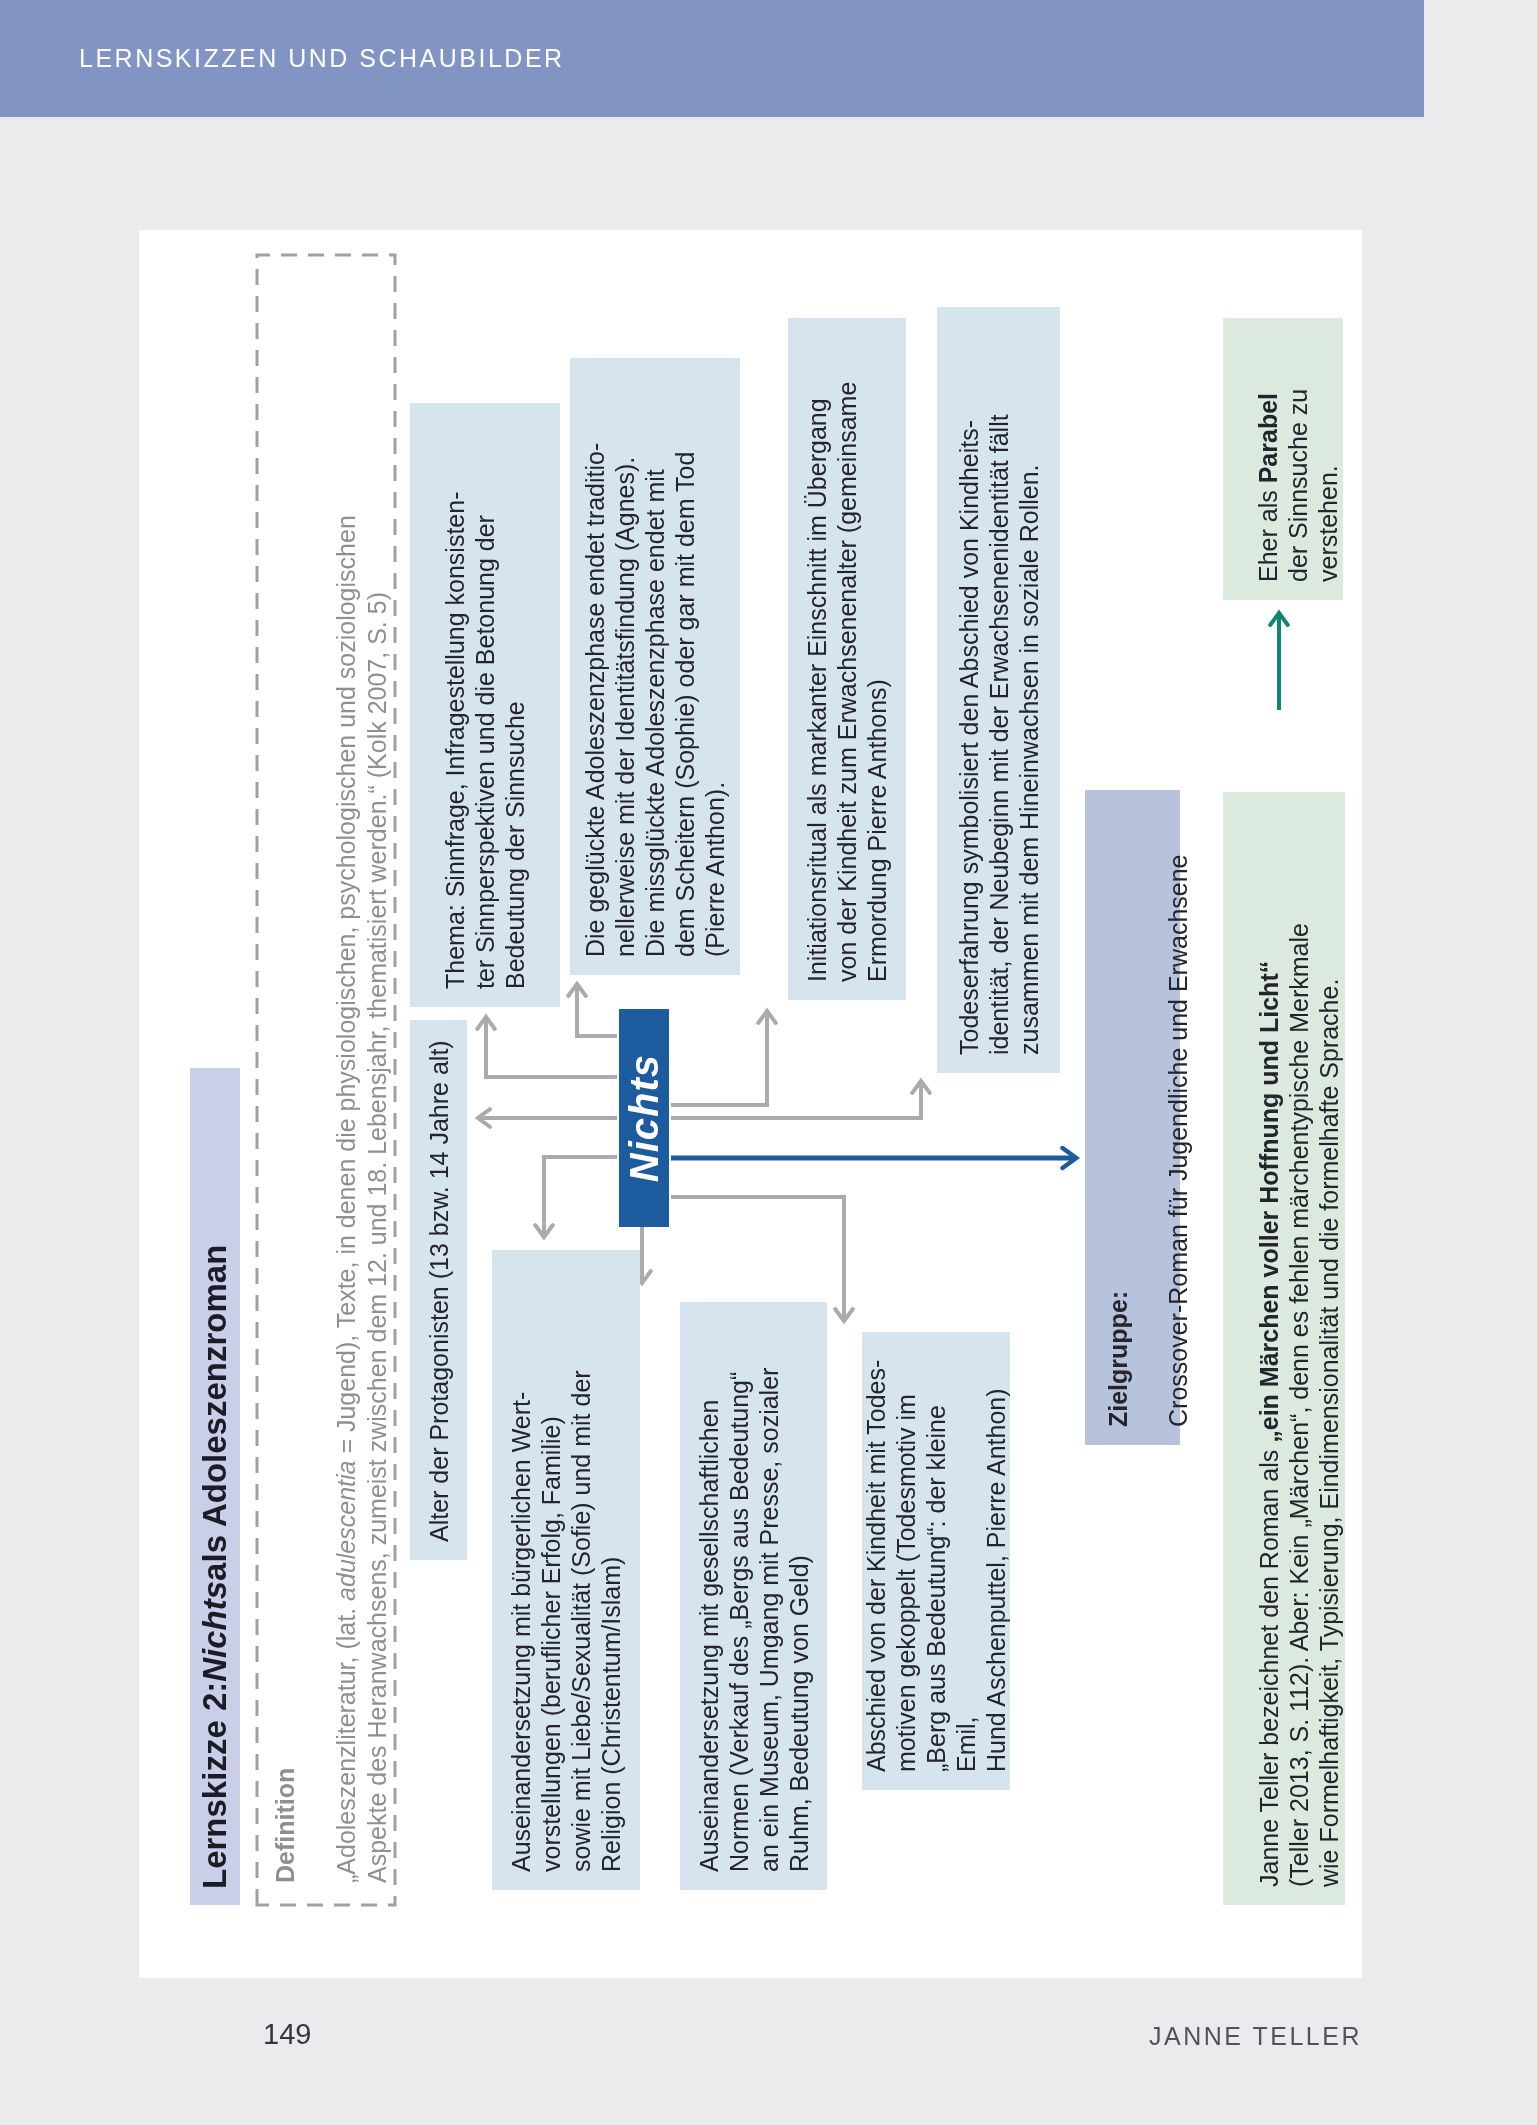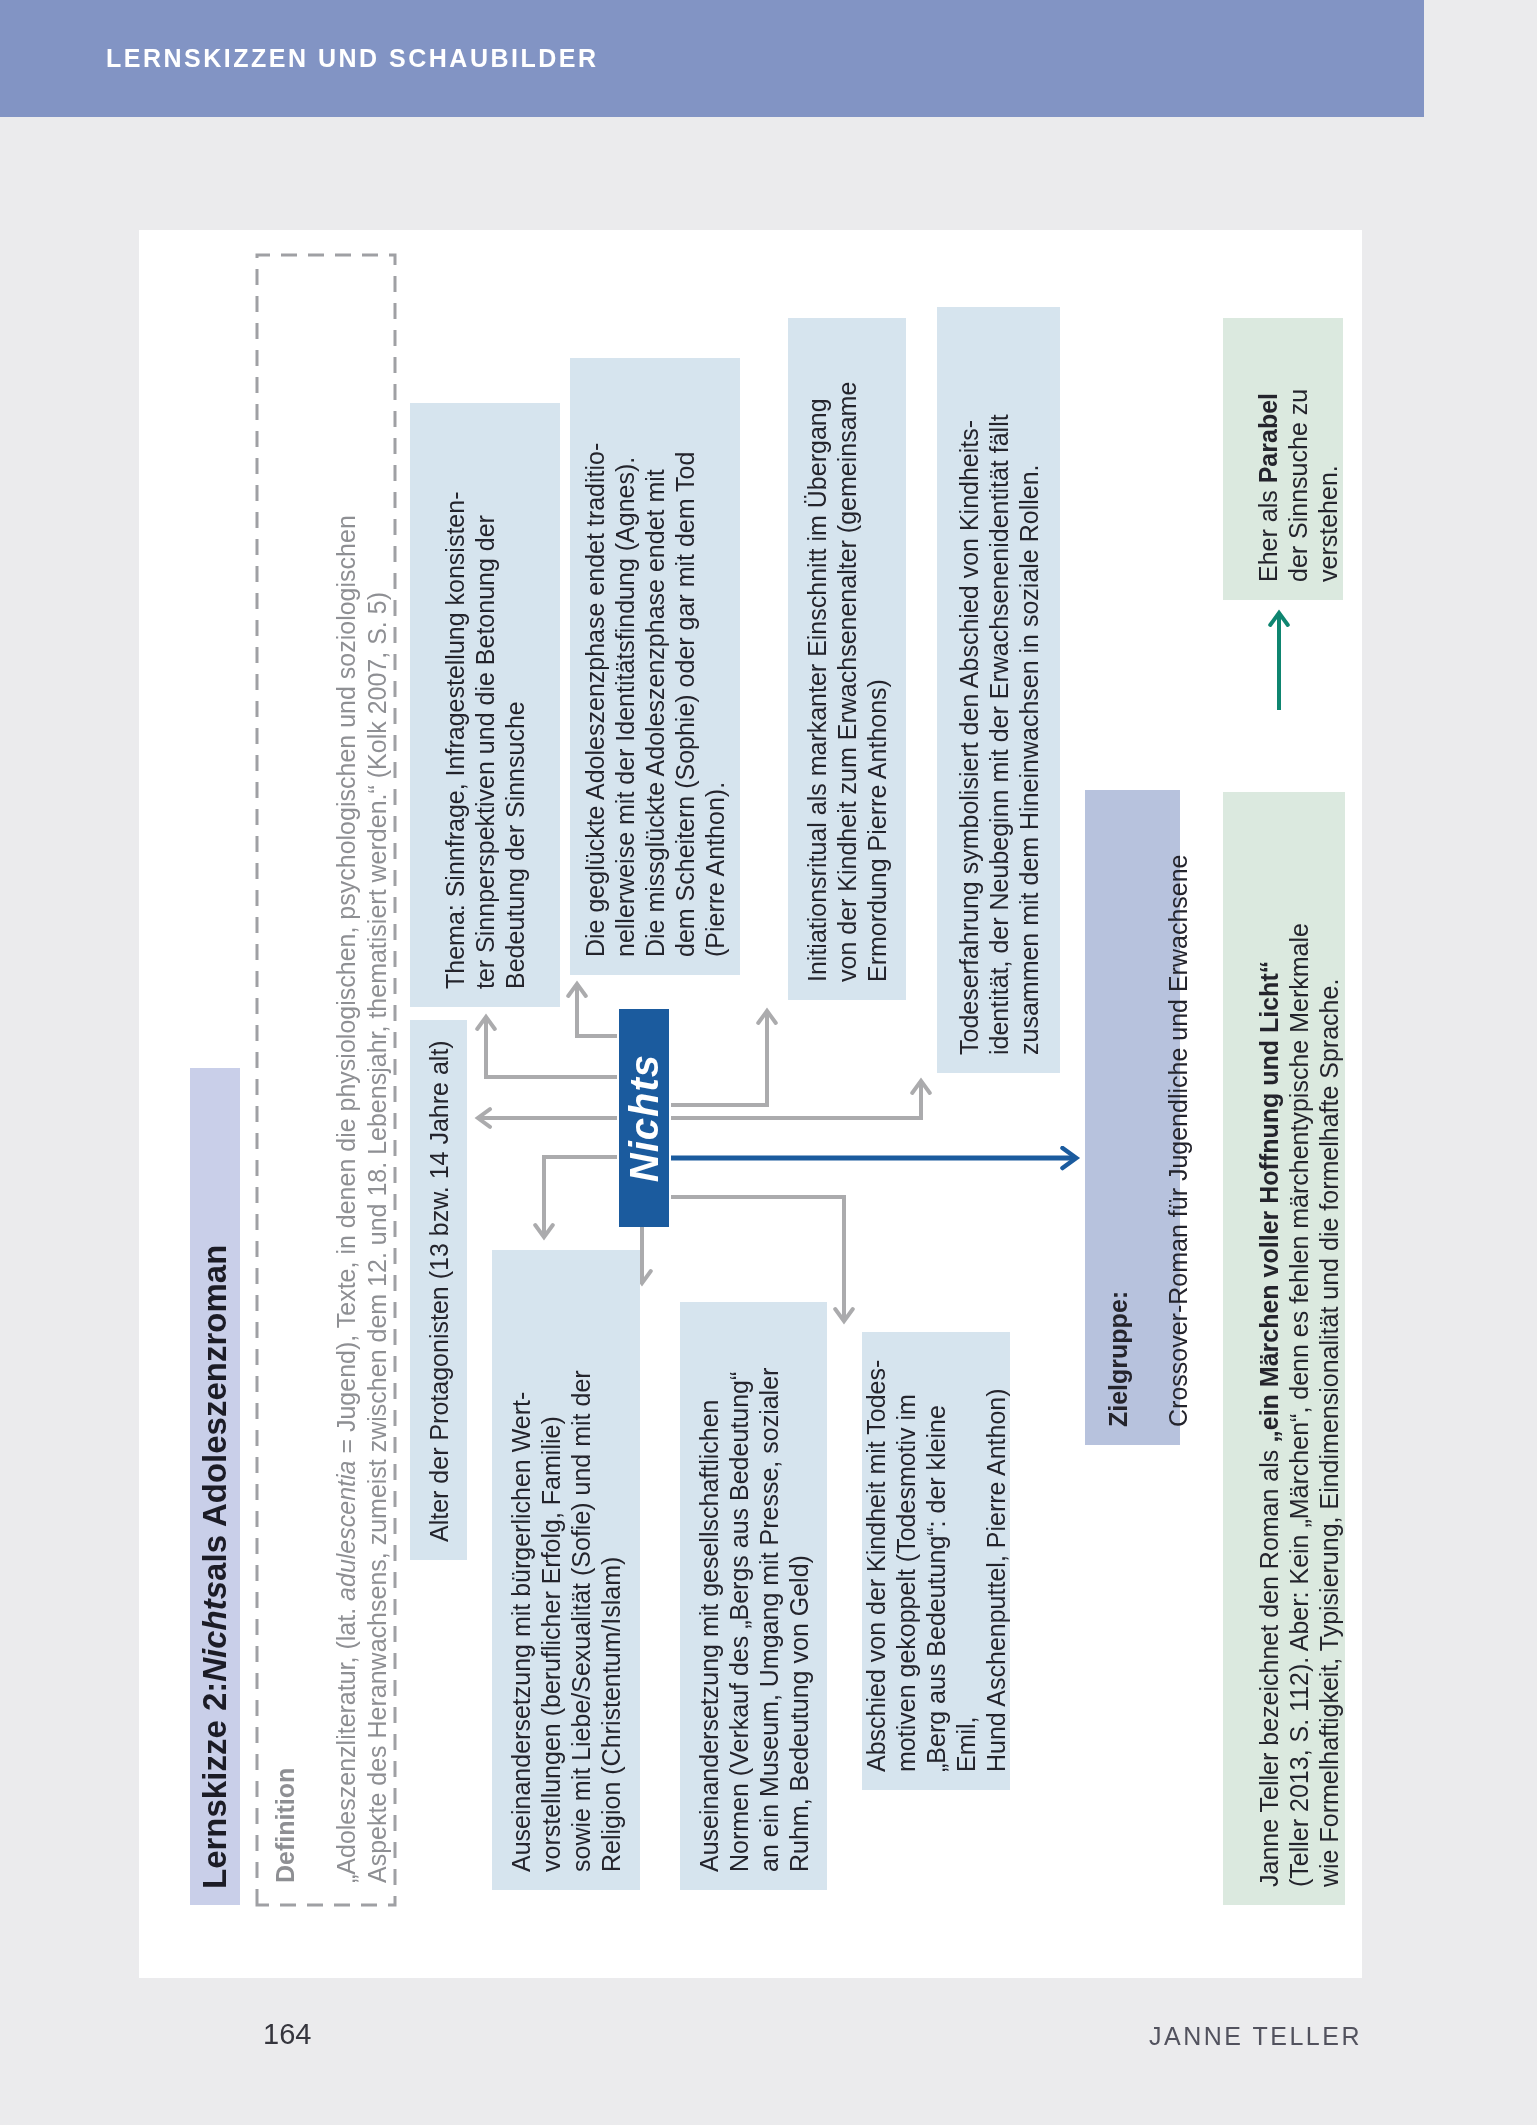--- a/index.html
+++ b/index.html
@@ -7,22 +7,22 @@
     width:1537px;height:2125px;position:relative;
     background:#ebebed;
     font-family:"Liberation Sans", sans-serif;
     overflow:hidden;
   }
   .header-bar{
     position:absolute;left:0;top:0;width:1424px;height:117px;
     background:#8294c4;display:flex;align-items:center;
   }
   .header-bar span{
-    color:#ffffff;font-size:25px;font-weight:bold;letter-spacing:2.5px;
-    padding-left:106px;
+    color:#ffffff;font-size:25px;font-weight:normal;letter-spacing:2.5px;
+    padding-left:79px;
   }
   .content-card{
     position:absolute;left:139px;top:230px;width:1223px;height:1748px;
     background:#ffffff;
   }
   
   .rot{
     position:absolute;left:0;top:1748px;width:1748px;height:1210px;
     transform:rotate(-90deg);transform-origin:0 0;
   }
@@ -196,14 +196,14 @@
       <div class="tx">
         <span>Eher als </span><span class="bold">Parabel</span><span>
 der Sinnsuche zu
 verstehen.</span>
       </div>
     </div>
 
   </div>
 </div>
 
-<span class="footer-page">164</span>
+<span class="footer-page">149</span>
 <span class="footer-author">JANNE TELLER</span>
 
 </body></html>

